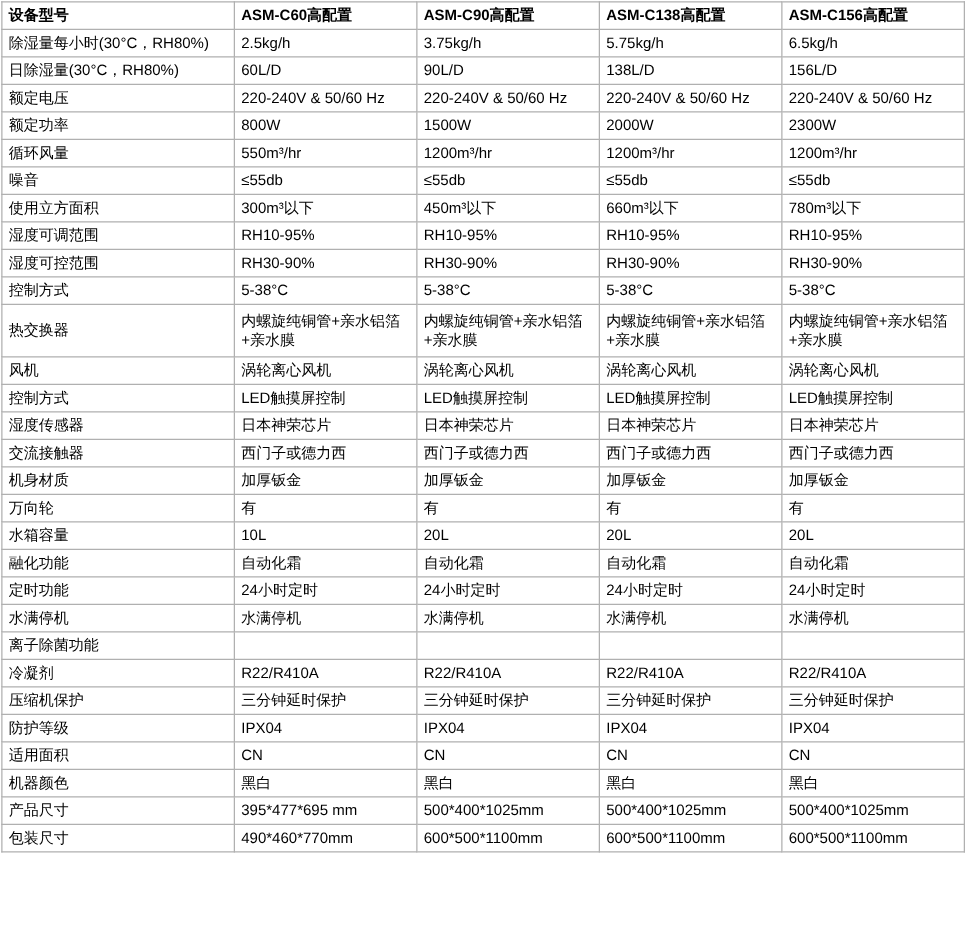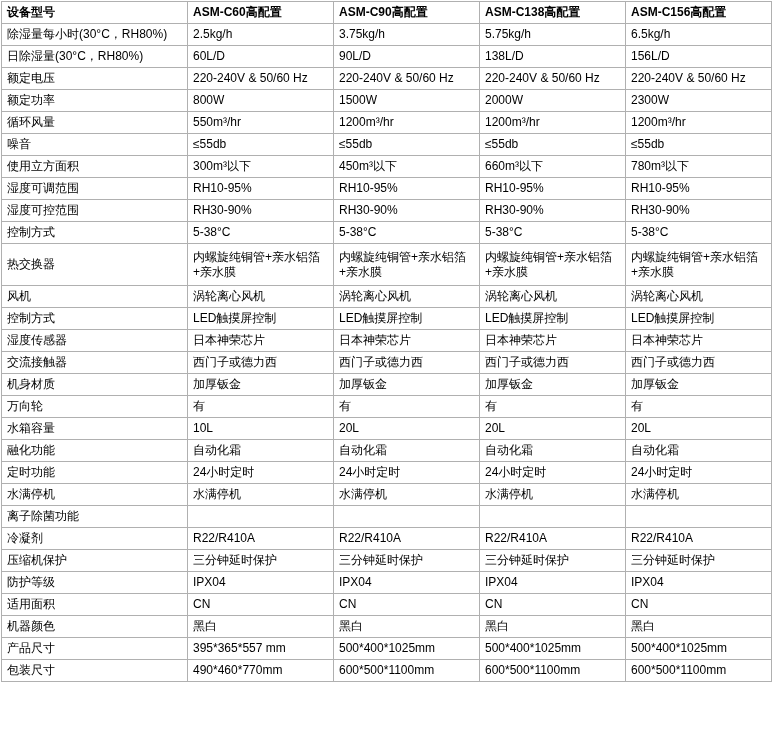--- a/index.html
+++ b/index.html
@@ -248,21 +248,21 @@
       </tr>
       <tr>
         <td class="cell-label">机器颜色</td>
         <td>黑白</td>
         <td>黑白</td>
         <td>黑白</td>
         <td>黑白</td>
       </tr>
       <tr>
         <td class="cell-label">产品尺寸</td>
-        <td>395*365*557 mm</td>
+        <td>395*477*695 mm</td>
         <td>500*400*1025mm</td>
         <td>500*400*1025mm</td>
         <td>500*400*1025mm</td>
       </tr>
       <tr>
         <td class="cell-label">包装尺寸</td>
         <td>490*460*770mm</td>
         <td>600*500*1100mm</td>
         <td>600*500*1100mm</td>
         <td>600*500*1100mm</td>

